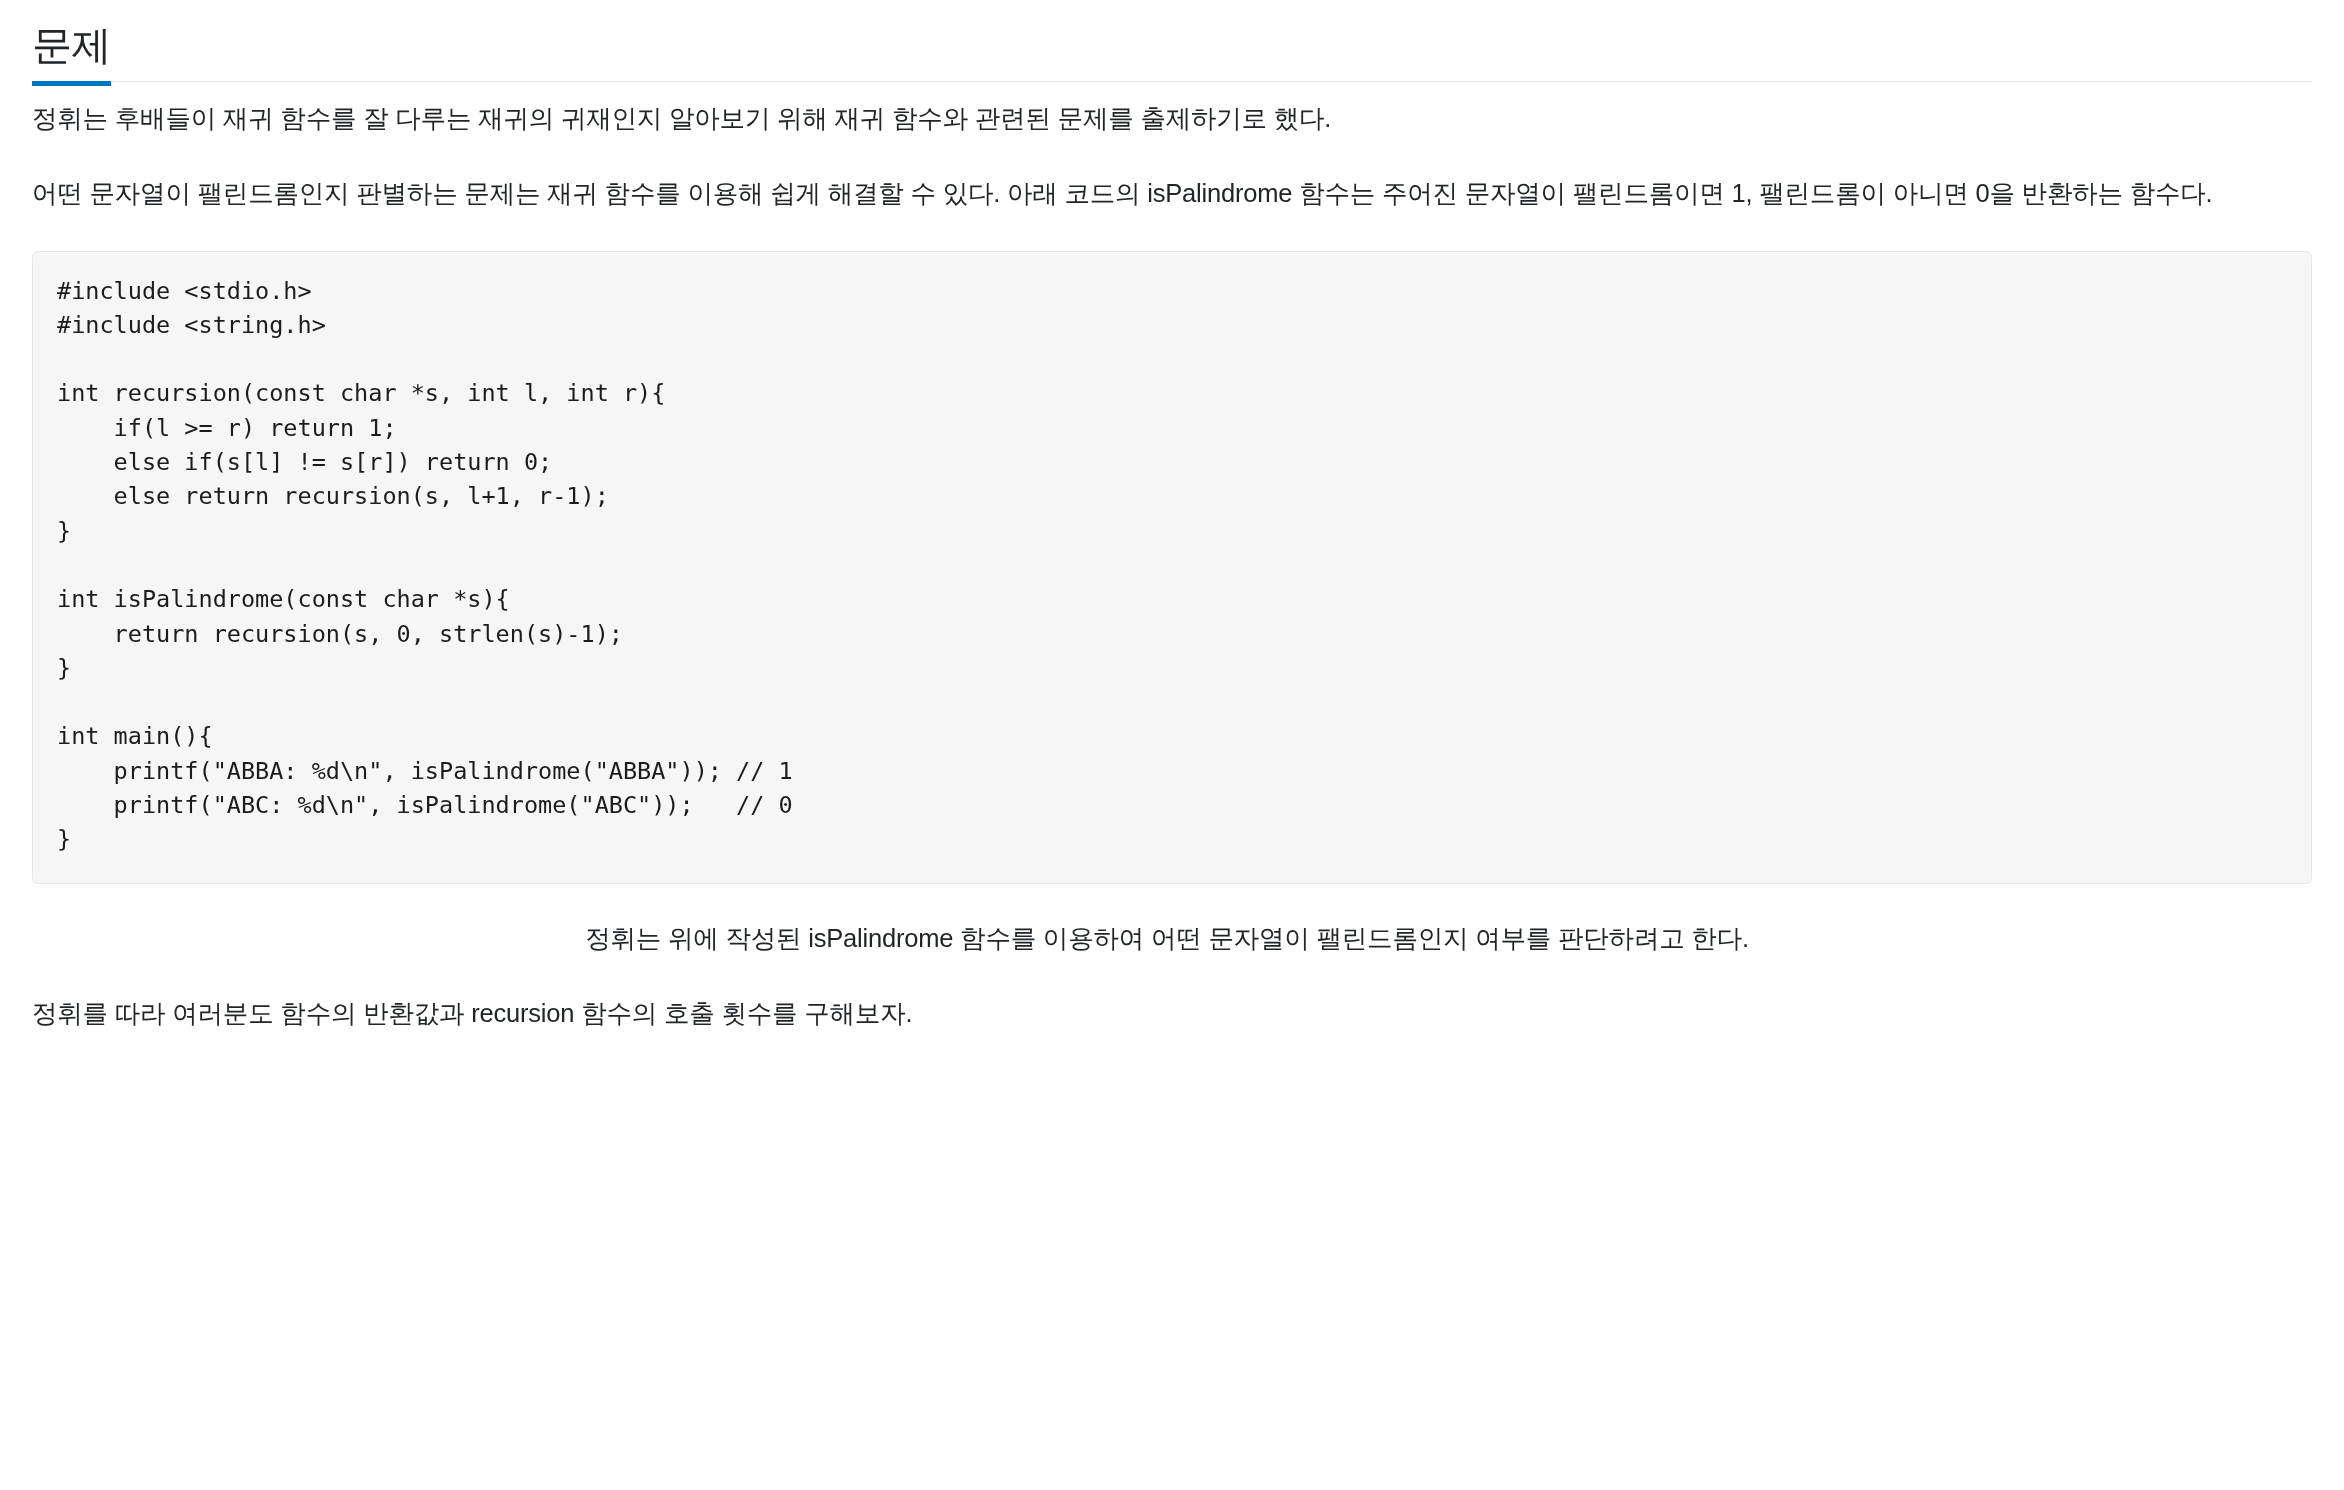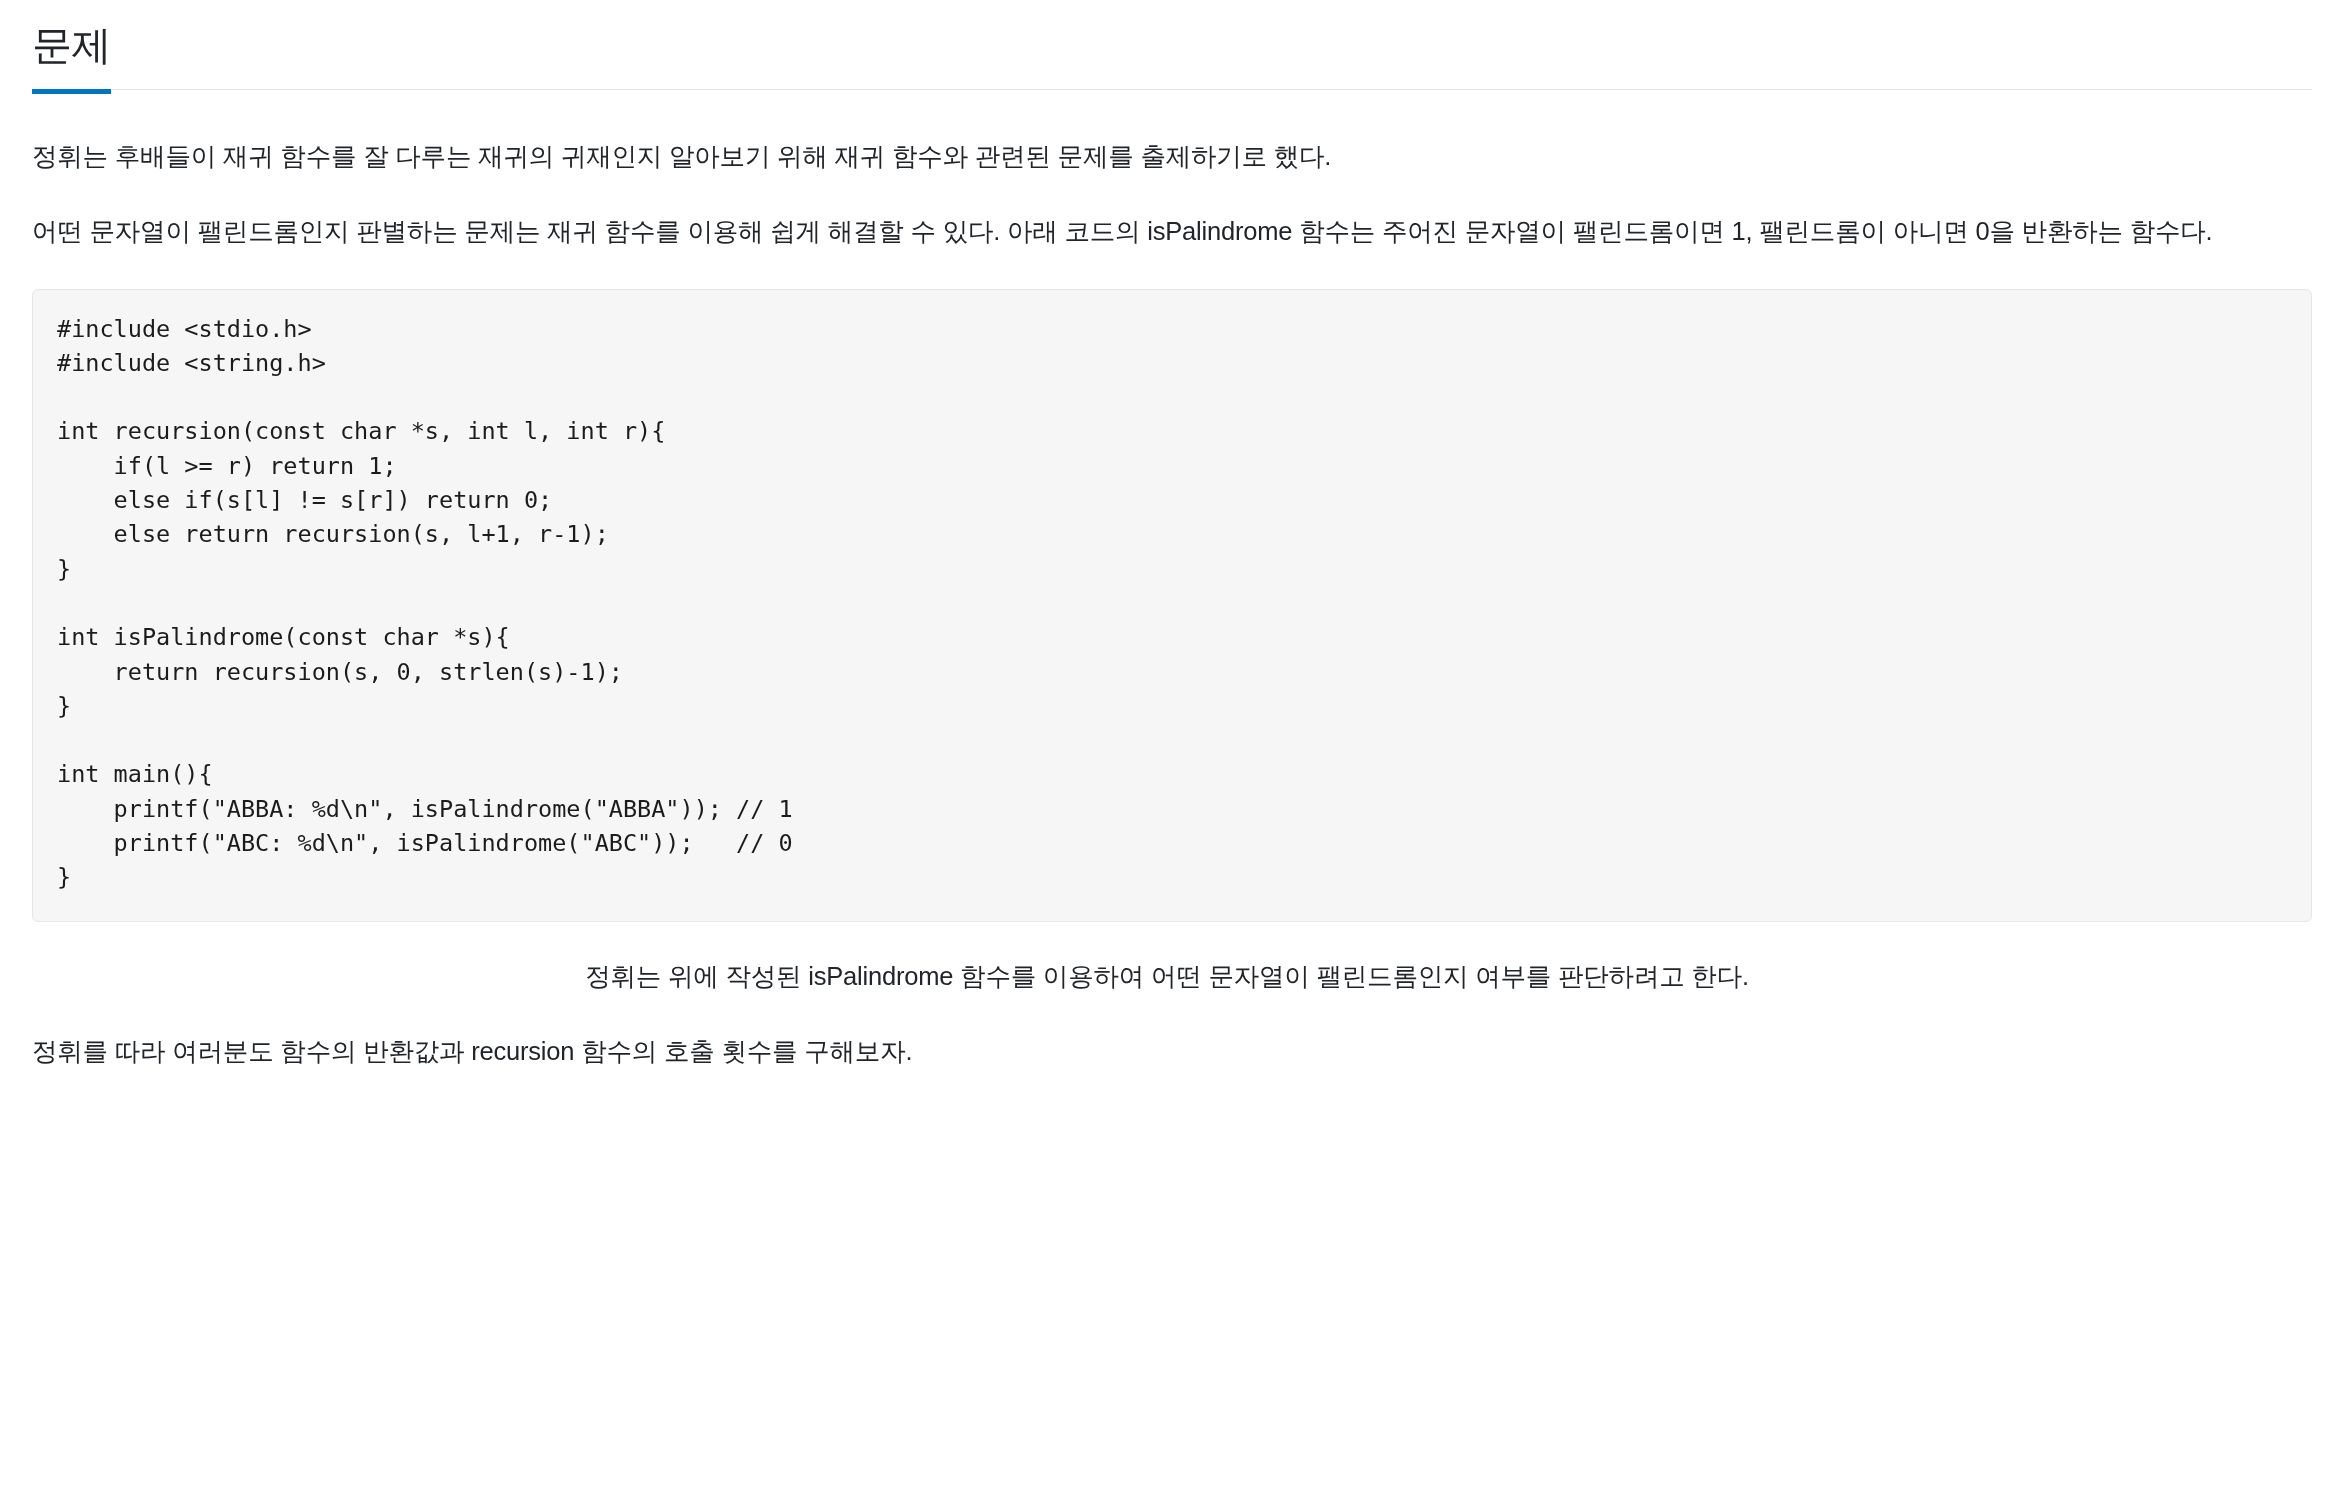--- a/index.html
+++ b/index.html
@@ -16,41 +16,41 @@
   }
   .page {
     padding: 18px 32px 0 32px;
     box-sizing: border-box;
   }
   .section-heading {
     font-size: 40px;
     font-weight: 400;
     color: #212529;
     margin: 0;
-    padding: 0 0 16px 0;
+    padding: 0 0 8px 0;
     letter-spacing: -0.5px;
     display: inline-block;
     border-bottom: 5px solid #0076c0;
   }
   .heading-rule {
     border-bottom: 1px solid #e3e6e8;
     margin-top: -5px;
     margin-bottom: 0;
     height: 0;
   }
   .body-text {
     font-size: 25.5px;
     line-height: 1.62;
     color: #212529;
     margin: 34px 0 0 0;
     max-width: 2270px;
     letter-spacing: -0.2px;
   }
   .body-text.first {
-    margin-top: 46px;
+    margin-top: 16px;
   }
   .italic-var {
     font-family: "Liberation Serif", serif;
     font-style: italic;
     font-size: 26px;
   }
   pre.code-block {
     background: #f6f6f6;
     border: 1px solid #e6e6e6;
     border-radius: 6px;

